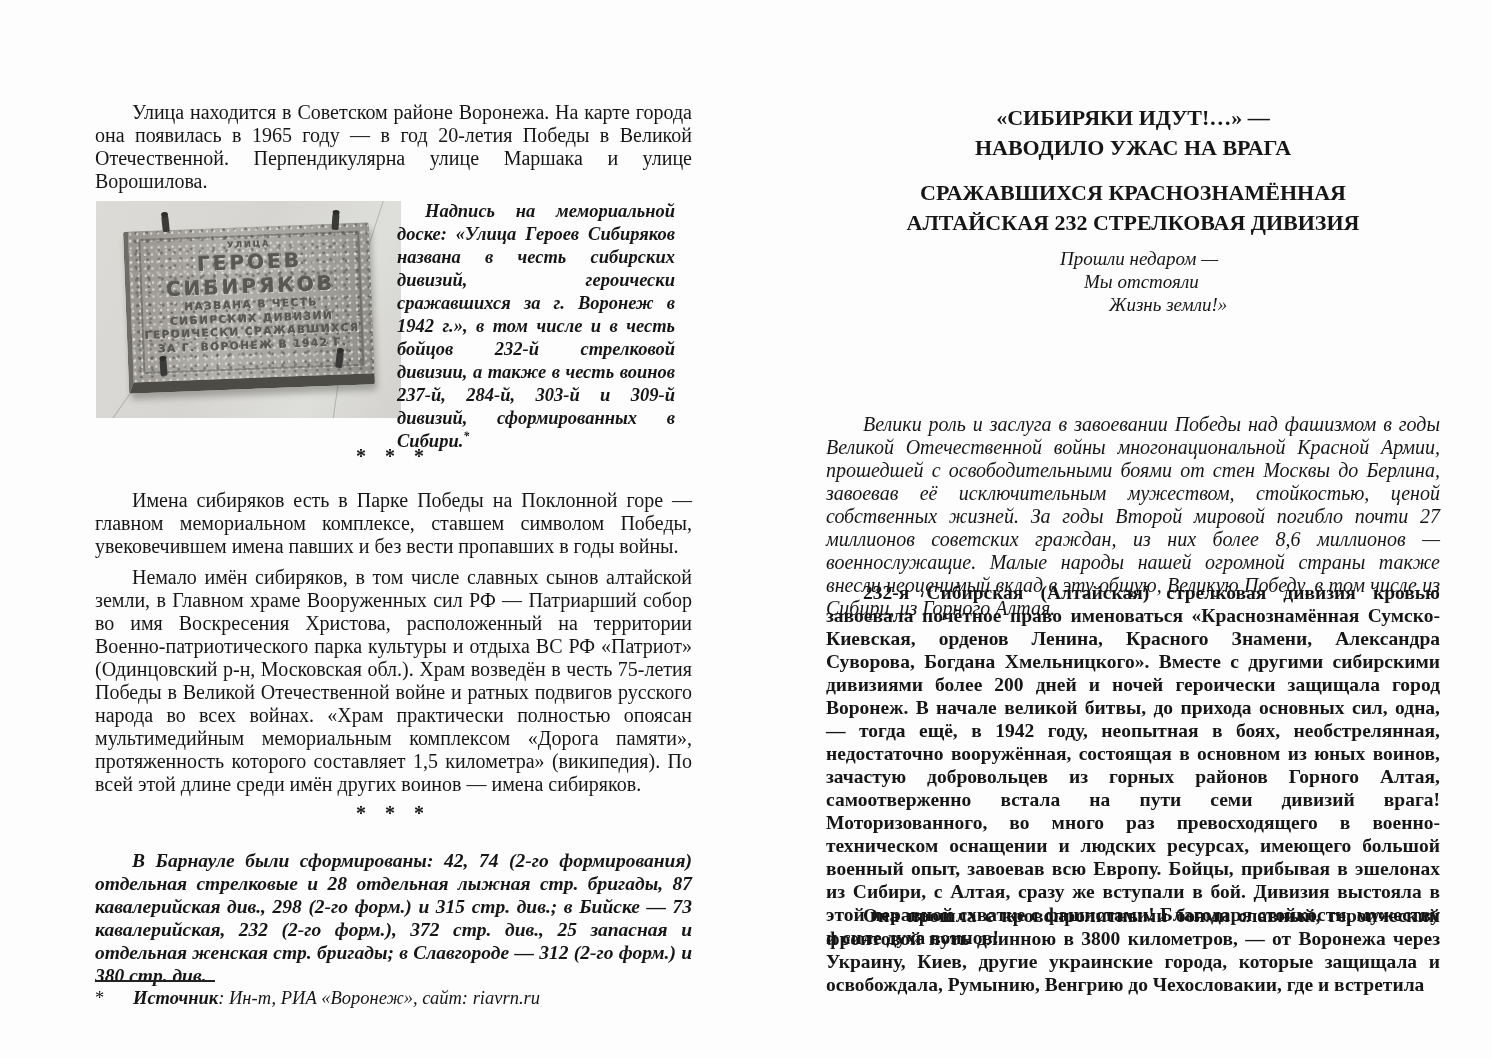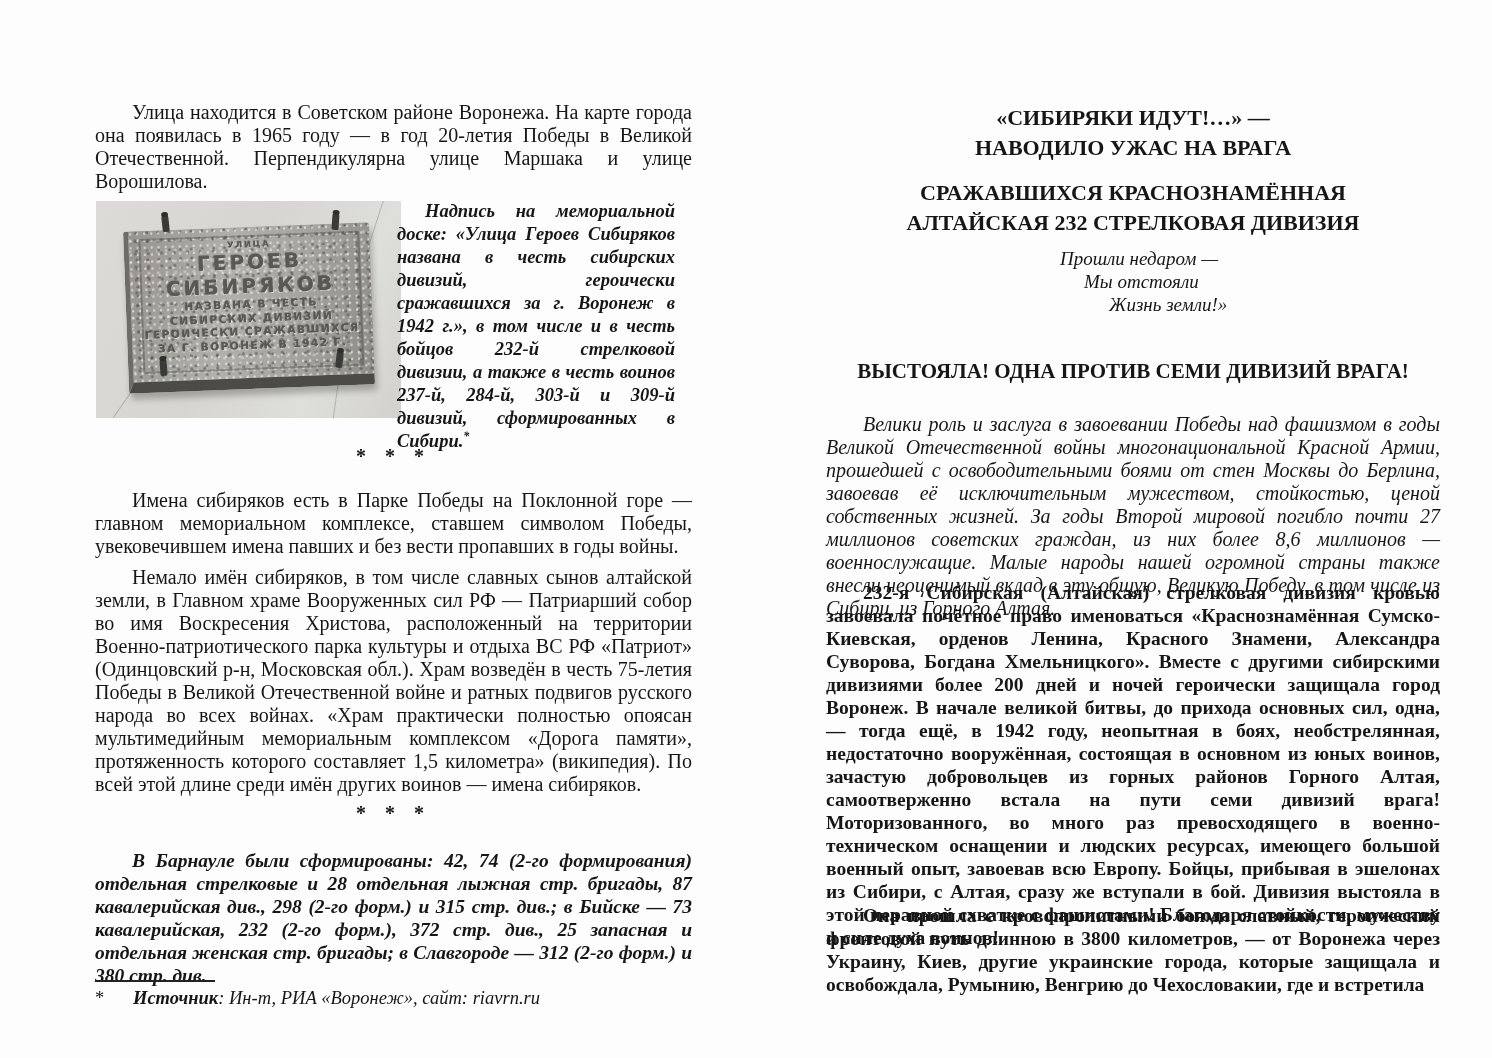--- a/index.html
+++ b/index.html
@@ -162,21 +162,20 @@
       <div>СРАЖАВШИХСЯ КРАСНОЗНАМЁННАЯ</div>
       <div>АЛТАЙСКАЯ 232 СТРЕЛКОВАЯ ДИВИЗИЯ</div>
     </div>
 
     <div class="abs pr-epigraph">
       <div class="ep-1">Прошли недаром —</div>
       <div class="ep-2">Мы отстояли</div>
       <div class="ep-3">Жизнь земли!»</div>
     </div>
 
-    <div class="abs pr-h3">ВЫСТОЯЛА! ОДНА ПРОТИВ СЕМИ ДИВИЗИЙ ВРАГА!</div>
 
     <div class="abs body-text indent pr-para1">Велики роль и заслуга в завоевании Победы над фашизмом в годы Великой Отечественной войны многонациональной Красной Армии, прошедшей с освободительными боями от стен Москвы до Берлина, завоевав её исключительным мужеством, стойкостью, ценой собственных жизней. За годы Второй мировой погибло почти 27 миллионов советских граждан, из них более 8,6 миллионов — военнослужащие. Малые народы нашей огромной страны также внесли неоценимый вклад в эту общую, Великую Победу, в том числе из Сибири, из Горного Алтая.</div>
 
     <div class="abs body-text indent bold pr-para2">232-я Сибирская (Алтайская) стрелковая дивизия кровью завоевала почётное право именоваться «Краснознамённая Сумско-Киевская, орденов Ленина, Красного Знамени, Александра Суворова, Богдана Хмельницкого». Вместе с другими сибирскими дивизиями более 200 дней и ночей героически защищала город Воронеж. В начале великой битвы, до прихода основных сил, одна, — тогда ещё, в 1942 году, неопытная в боях, необстрелянная, недостаточно вооружённая, состоящая в основном из юных воинов, зачастую добровольцев из горных районов Горного Алтая, самоотверженно встала на пути семи дивизий врага! Моторизованного, во много раз превосходящего в военно-техническом оснащении и людских ресурсах, имеющего большой военный опыт, завоевав всю Европу. Бойцы, прибывая в эшелонах из Сибири, с Алтая, сразу же вступали в бой. Дивизия выстояла в этой неравной схватке с фашистами! Благодаря стойкости, мужеству и силе духа воинов!</div>
 
     <div class="abs body-text indent bold pr-para3">Она прошла с кровопролитными боями славный, героический фронтовой путь длинною в 3800 километров, — от Воронежа через Украину, Киев, другие украинские города, которые защищала и освобождала, Румынию, Венгрию до Чехословакии, где и встретила</div>
 
     <div class="abs pagenum pn-right">45</div>
   </div>
 

